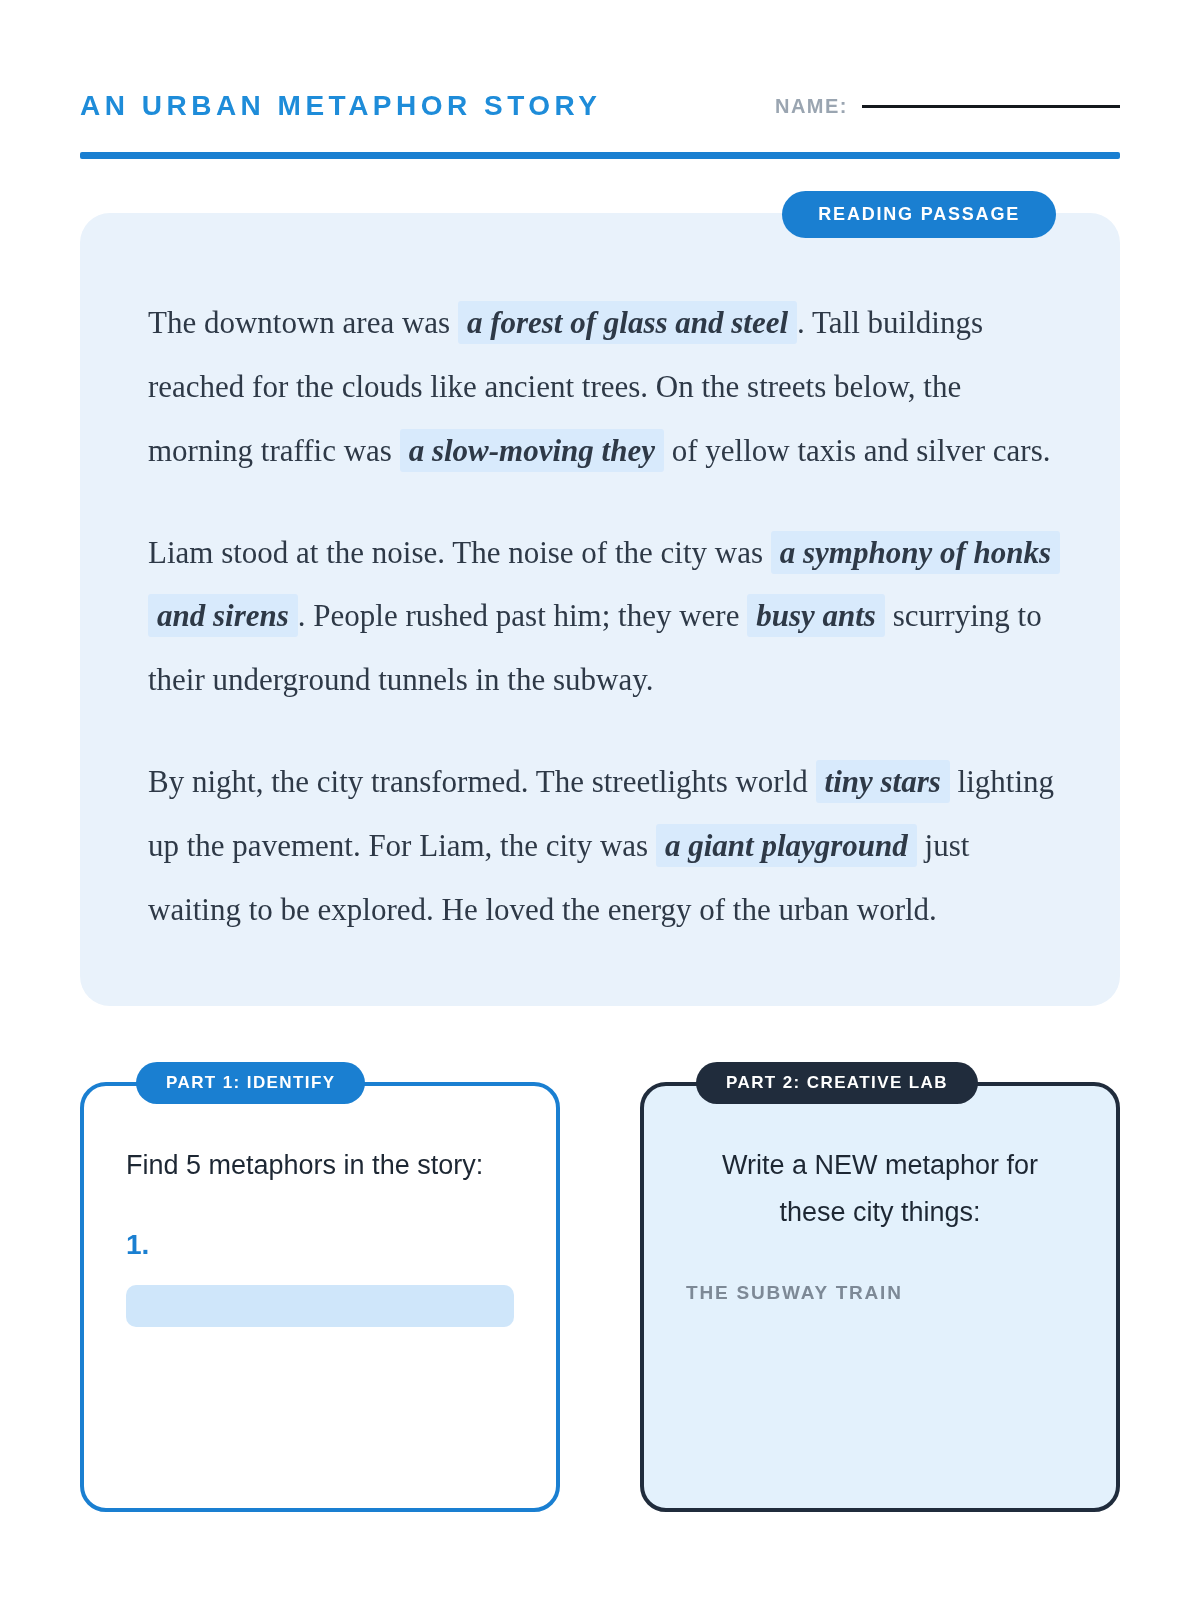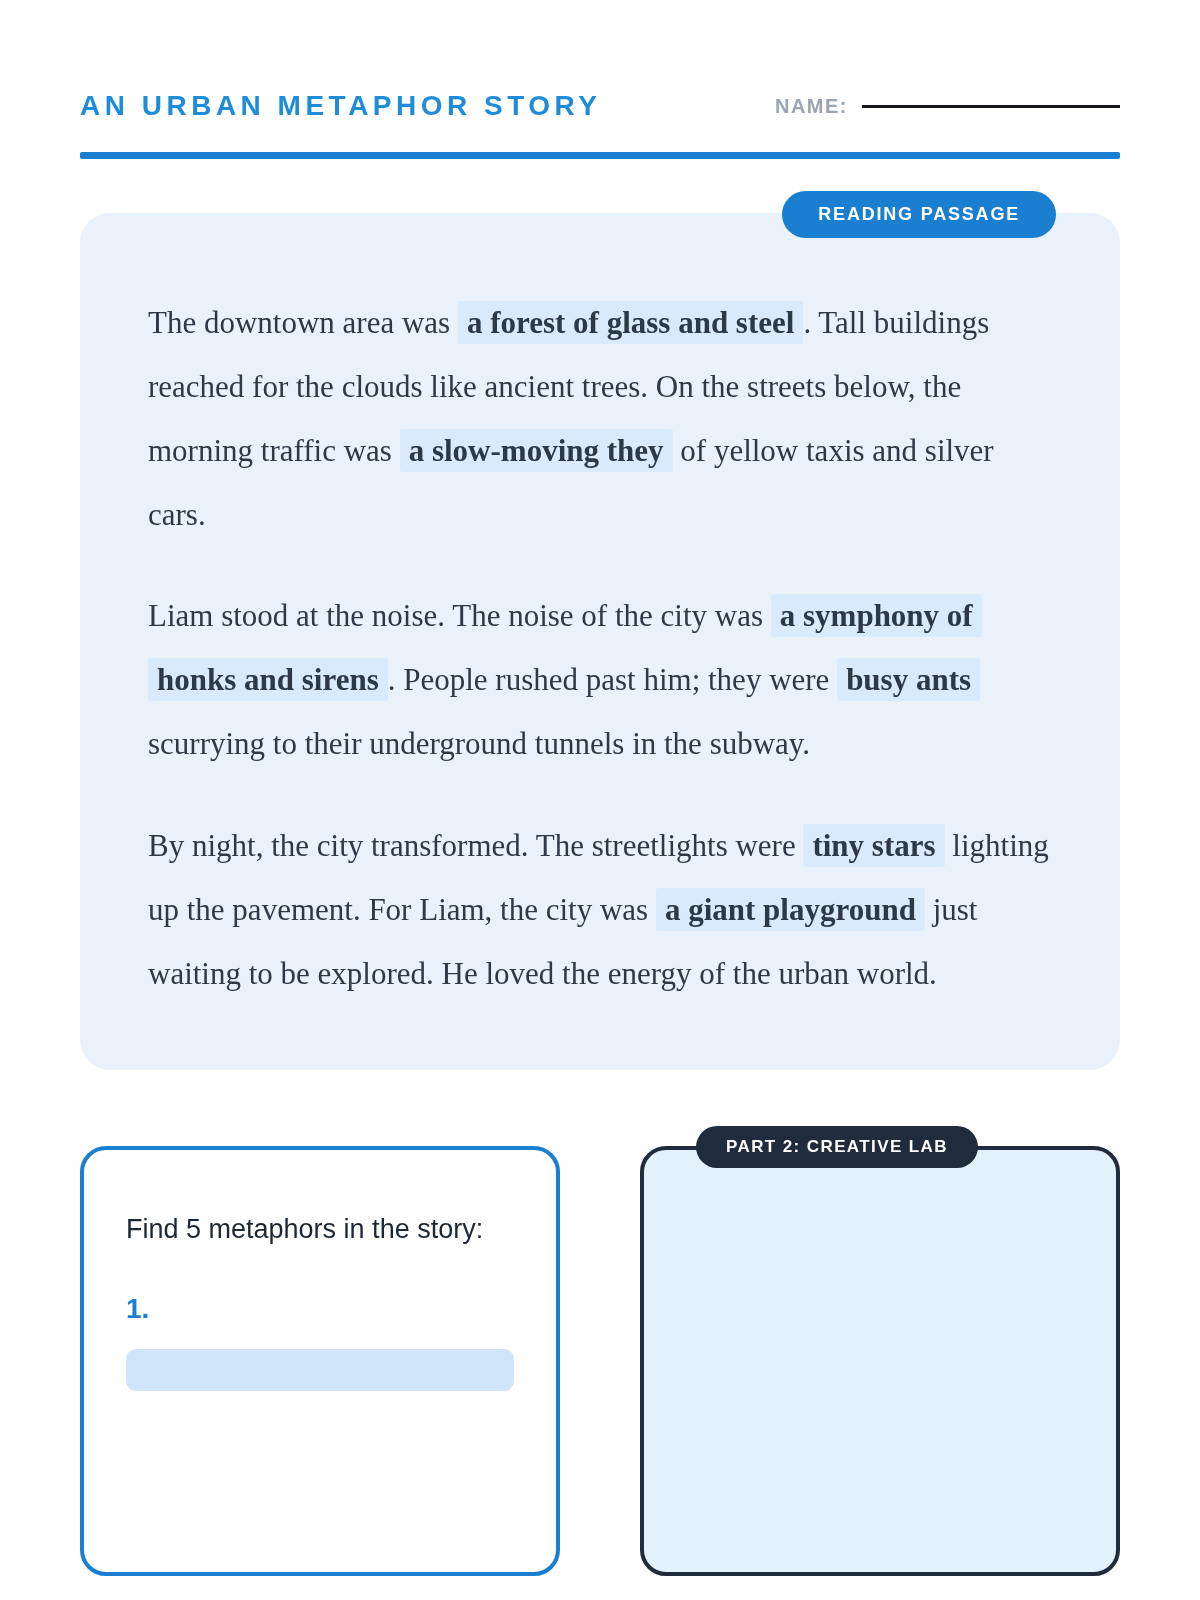--- a/index.html
+++ b/index.html
@@ -42,21 +42,21 @@
   .badge-dark { background:#202c3c; }
   .passage-badge { position:absolute; top:-22px; right:64px; }
 
   .passage p {
     font-family:"Liberation Serif", "DejaVu Serif", serif;
     font-size:31px; line-height:2.06; color:#2e3947;
     margin-bottom:38px;
   }
   .passage p:last-child { margin-bottom:0; }
   .hl {
-    background:#d8eafc; font-weight:700; 
+    background:#d8eafc; font-weight:700; font-style:italic;
     padding:4px 9px; border-radius:3px;
     -webkit-box-decoration-break:clone; box-decoration-break:clone;
   }
 
   
   .cards { display:flex; gap:80px; margin-top:76px; }
   .card { position:relative; border-radius:26px; min-height:430px; flex:1; }
   .card-left { border:4px solid #1a7fd1; background:#ffffff; }
   .card-right { border:4px solid #202c3c; background:#e3f1fc; }
   .card-badge { position:absolute; top:-24px; left:52px; font-size:17px; padding:11px 30px; letter-spacing:1.4px; }
@@ -88,34 +88,39 @@
     <div class="rule"></div>
   </header>
 
   <section class="passage">
     <div class="badge badge-blue passage-badge">READING PASSAGE</div>
 
     <p><span>The downtown area was </span><span class="hl">a forest of glass and steel</span><span>. Tall buildings reached for the clouds like ancient trees. On the streets below, the morning traffic was </span><span class="hl">a slow-moving they</span><span> of yellow taxis and silver cars.</span></p>
 
     <p><span>Liam stood at the noise. The noise of the city was </span><span class="hl">a symphony of honks and sirens</span><span>. People rushed past him; they were </span><span class="hl">busy ants</span><span> scurrying to their underground tunnels in the subway.</span></p>
 
-    <p><span>By night, the city transformed. The streetlights were </span><span class="hl">tiny stars</span><span> lighting up the pavement. For Liam, the city was </span><span class="hl">a giant playground</span><span> just waiting to be explored. He loved the energy of the urban world.</span></p>
+    <p><span>By night, the city transformed. The streetlights world </span><span class="hl">tiny stars</span><span> lighting up the pavement. For Liam, the city was </span><span class="hl">a giant playground</span><span> just waiting to be explored. He loved the energy of the urban world.</span></p>
   </section>
 
   <section class="cards">
 
     <div class="card card-left">
+      <div class="badge badge-blue card-badge">PART 1: IDENTIFY</div>
       <div class="card-body">
         <p class="prompt">Find 5 metaphors in the story:</p>
         <div class="answer-item">
           <div class="answer-num">1.</div>
           <div class="answer-line"></div>
         </div>
       </div>
     </div>
 
     <div class="card card-right">
       <div class="badge badge-dark card-badge">PART 2: CREATIVE LAB</div>
+      <div class="card-body">
+        <p class="prompt">Write a NEW metaphor for these city things:</p>
+        <div class="thing-label">THE SUBWAY TRAIN</div>
+      </div>
     </div>
 
   </section>
 
 </div>
 
 </body></html>

